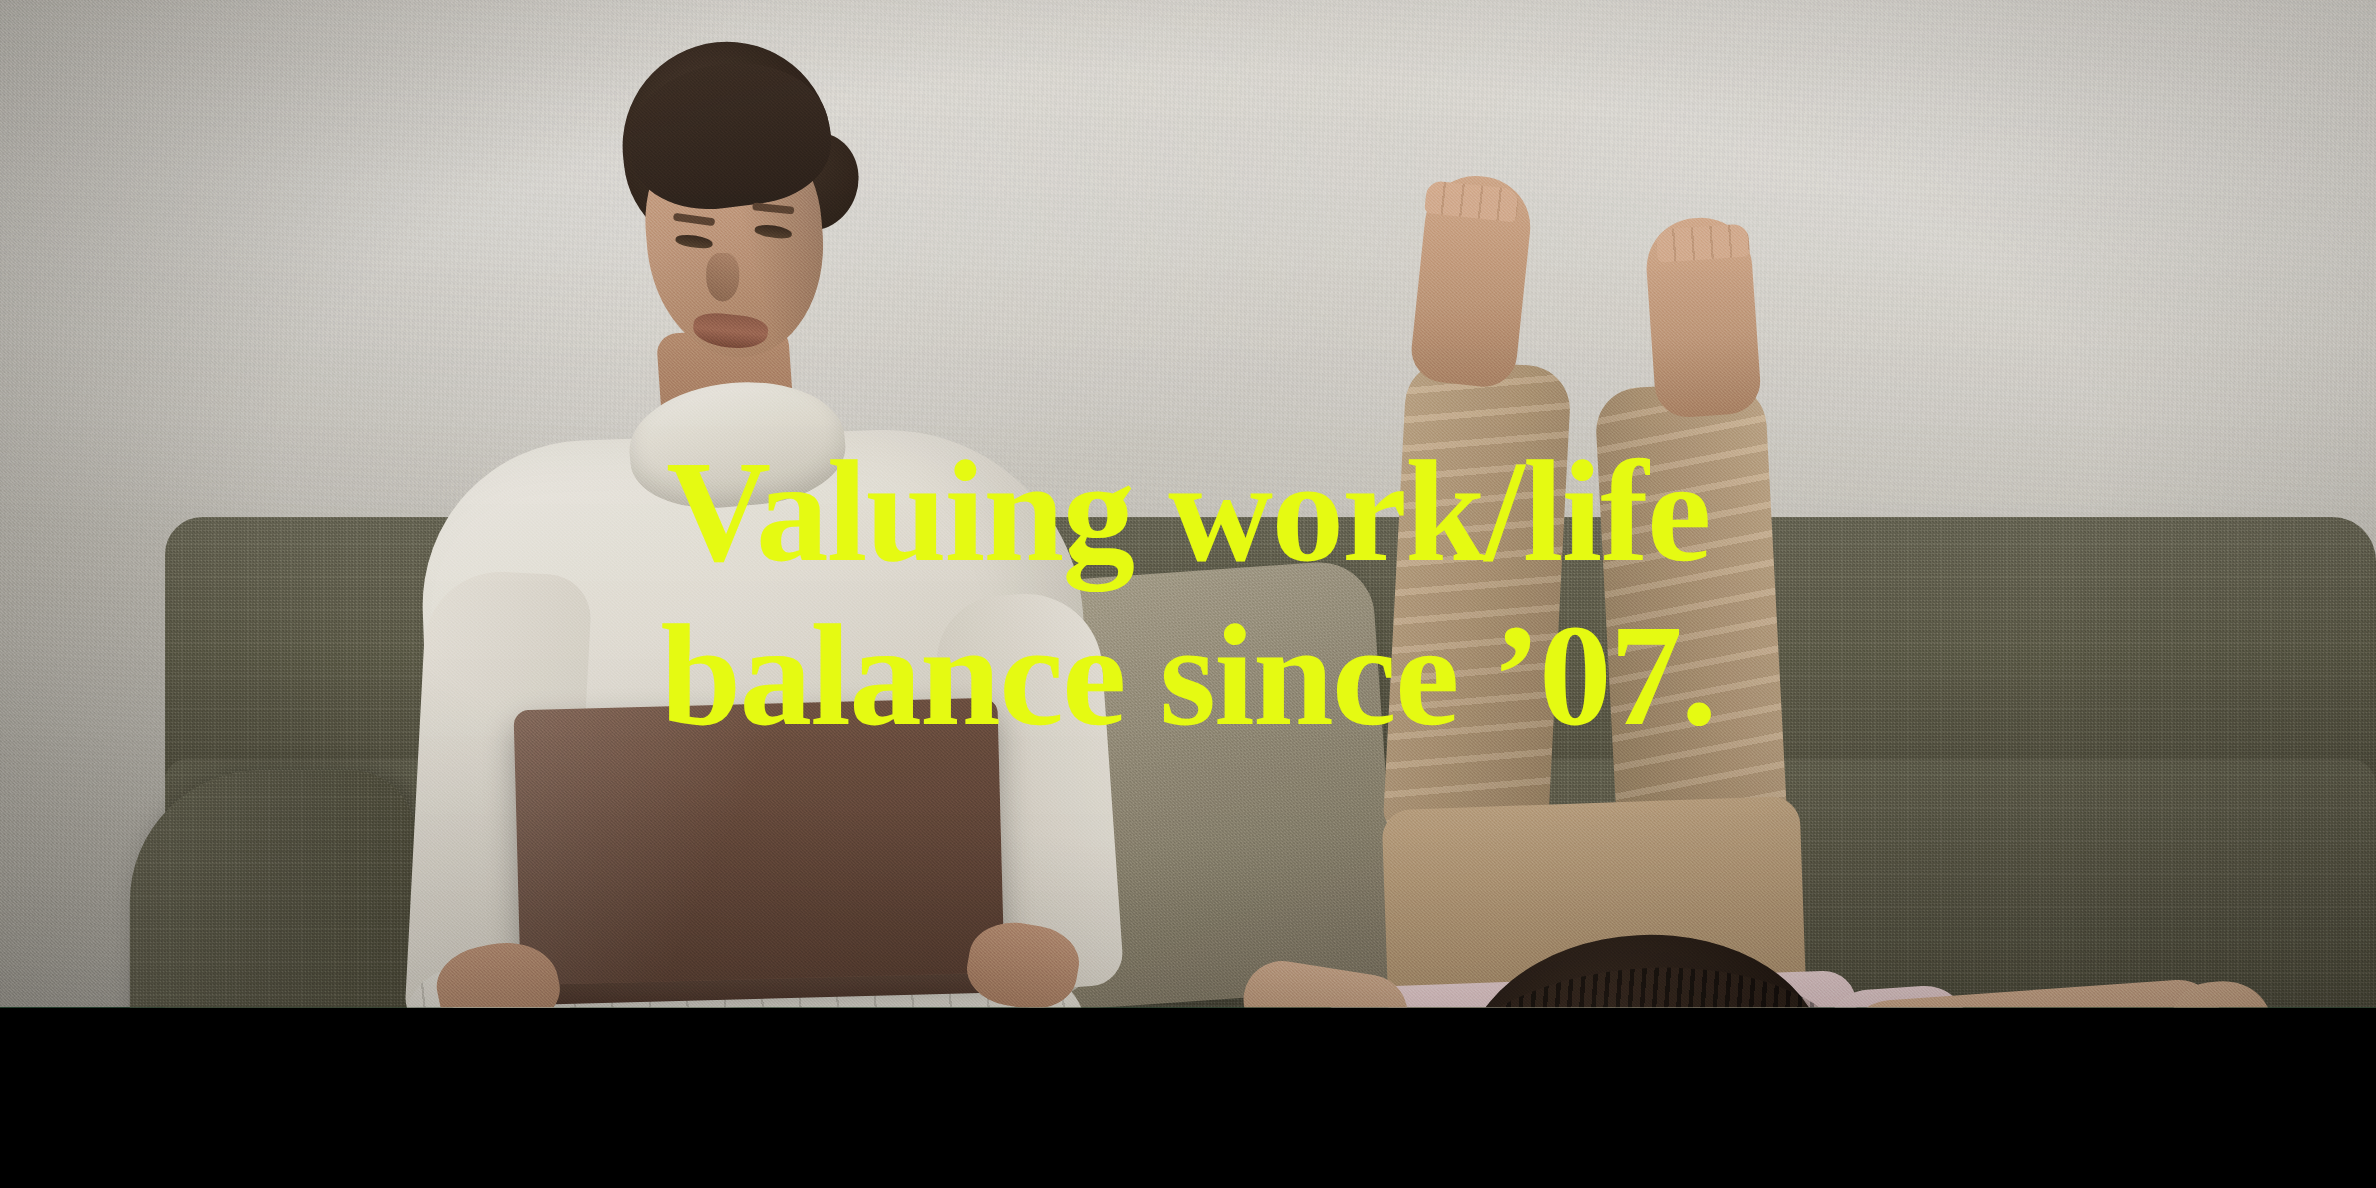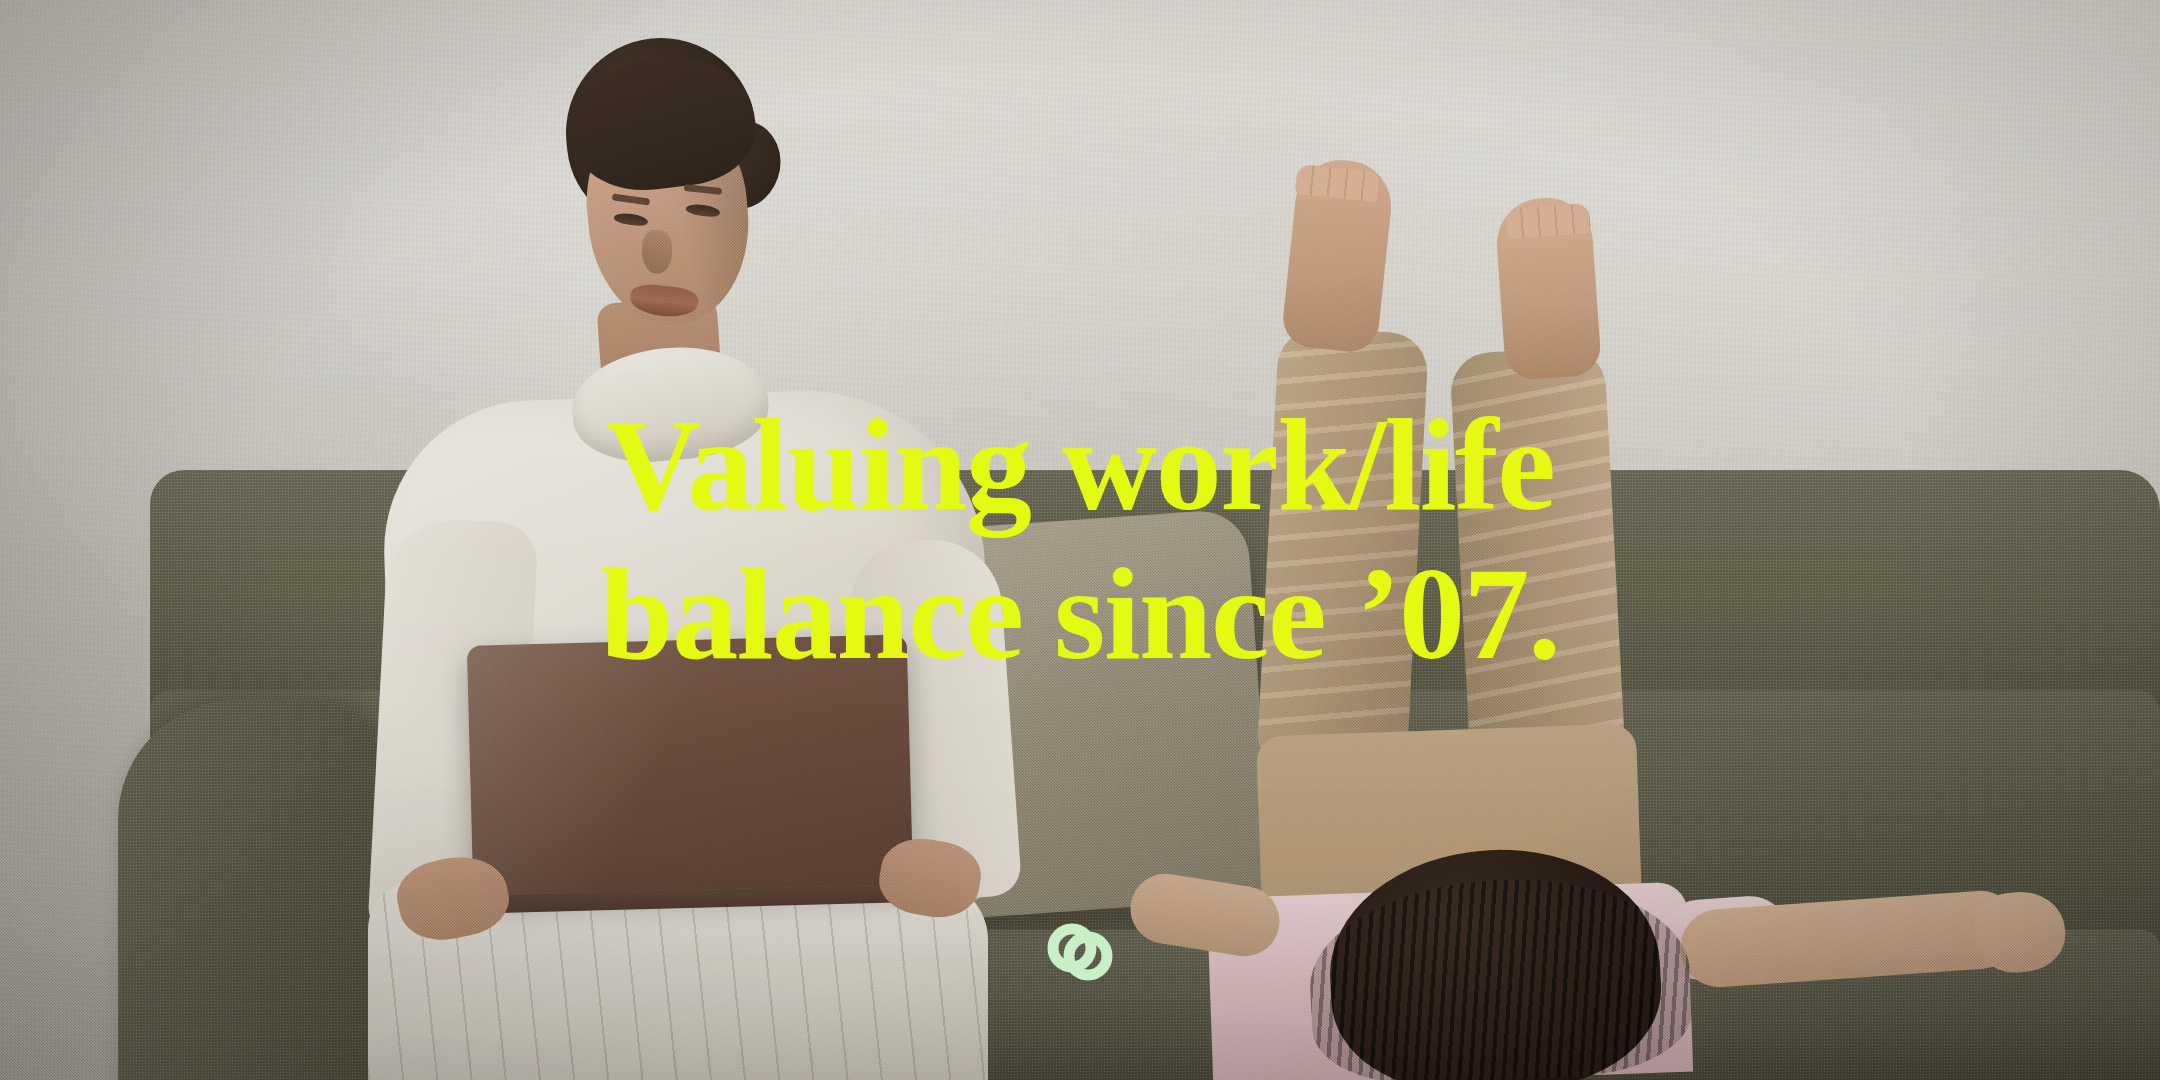--- a/index.html
+++ b/index.html
@@ -3,21 +3,21 @@
 <meta charset="utf-8">
 <style>
   html, body {
     margin: 0;
     padding: 0;
     background: #000;
   }
   #stage {
     position: relative;
     width: 2160px;
-    height: 1080px;
+    height: 916px;
     overflow: hidden;
     font-family: "Liberation Serif", serif;
     background: #15803d;
   }
 
   
   .scene { position:absolute; inset:0; overflow:hidden; }
 
   
   .wall {

